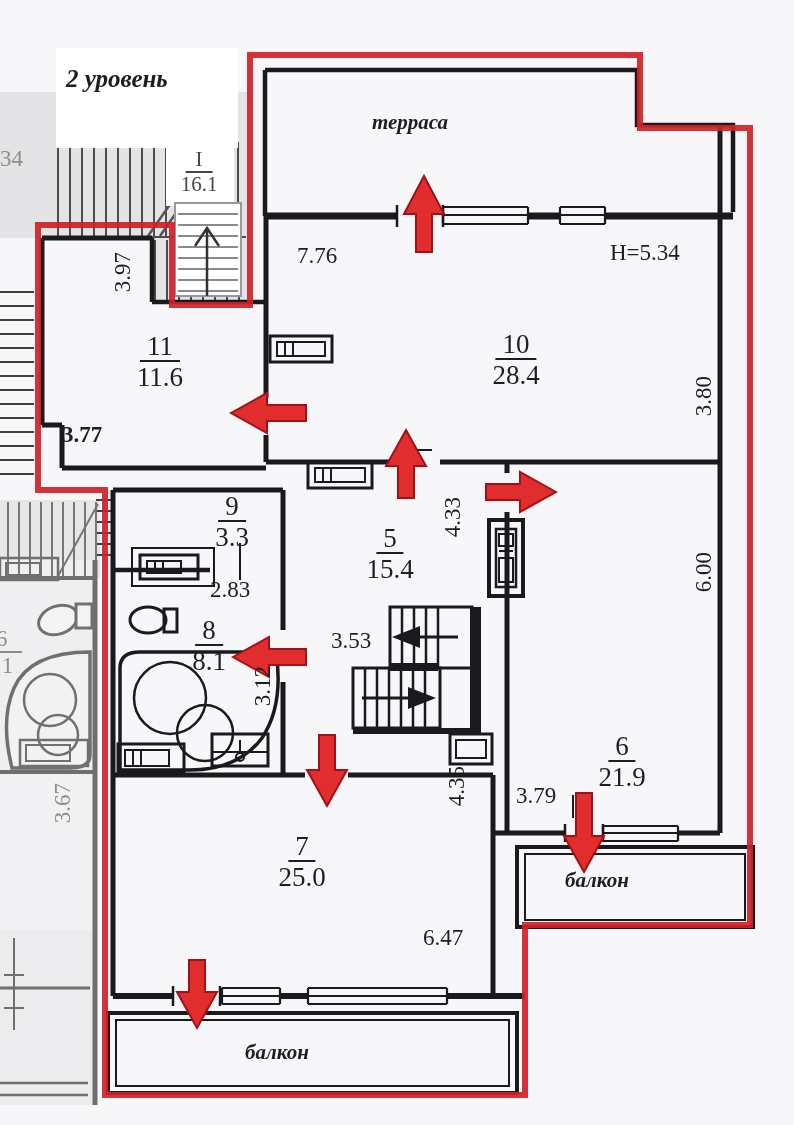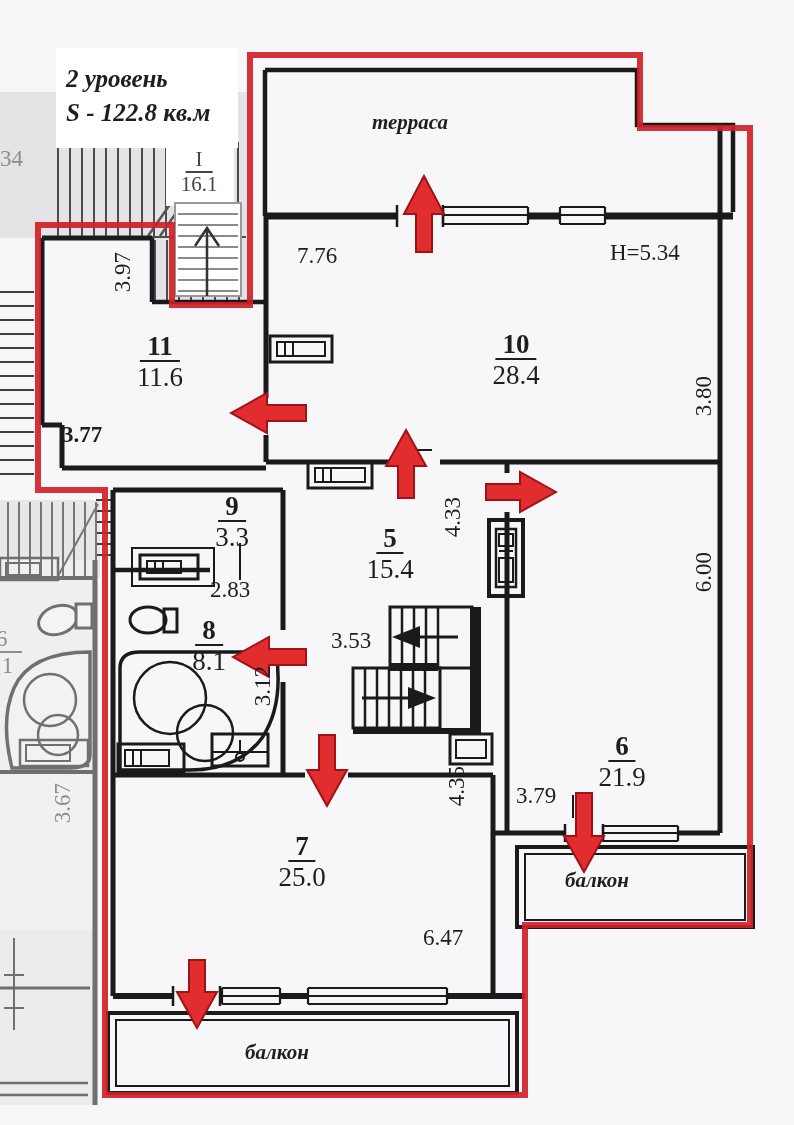--- a/index.html
+++ b/index.html
@@ -2,21 +2,21 @@
 <html><head>
 <meta charset="utf-8">
 <style>
   html,body{margin:0;padding:0;background:#ffffff;}
   .stage{position:relative;width:794px;height:1125px;background:#f7f7f9;overflow:hidden;
          font-family:"Liberation Serif","DejaVu Serif",serif;color:#1d1d22;}
   .stage svg{position:absolute;left:0;top:0;}
   .lbl{position:absolute;white-space:nowrap;}
   .room{display:flex;flex-direction:column;align-items:center;font-size:27px;line-height:1.05;
         transform:translateX(-50%);}
-  .room .num{border-bottom:2.5px solid #1d1d22;padding:0 7px;font-weight:bold;}
+  .room .num{border-bottom:2.5px solid #1d1d22;padding:0 7px;}
   .room .area{padding-top:1px;text-align:right;}
   .dim{font-size:23px;}
   .dim.v{transform:translate(-50%,-50%) rotate(-90deg);}
   .zone{font-size:21px;font-weight:bold;font-style:italic;transform:translateX(-50%);}
   .title{font-size:25px;font-weight:bold;font-style:italic;line-height:1.35;}
   .gray{color:#8d8d8d;}
   .stairlbl{display:flex;flex-direction:column;align-items:center;font-size:21px;line-height:1.1;
             color:#46464a;transform:translateX(-50%);}
   .stairlbl .num{border-bottom:2px solid #46464a;padding:0 10px;}
   .partial{display:flex;flex-direction:column;align-items:flex-start;font-size:23px;line-height:1.1;}
@@ -202,21 +202,20 @@
     <polygon points="556,492 520,472 520,484 486,484 486,500 520,500 520,512"></polygon>
     <polygon points="233,657 269,637 269,649 306,649 306,665 269,665 269,677"></polygon>
     <polygon points="327,806 307,770 319,770 319,735 335,735 335,770 347,770"></polygon>
     <polygon points="584,872 564,836 576,836 576,793 592,793 592,836 604,836"></polygon>
     <polygon points="197,1028 177,992 189,992 189,960 205,960 205,992 217,992"></polygon>
   </g>
 </svg>
 
 <div class="lbl title" style="left:66px;top:62px;">
   <div>2 уровень</div>
-  <div>S - 122.8 кв.м</div>
 </div>
 
 <div class="lbl zone" style="left:410px;top:110px;">терраса</div>
 <div class="lbl zone" style="left:597px;top:868px;">балкон</div>
 <div class="lbl zone" style="left:277px;top:1040px;">балкон</div>
 <div class="lbl dim" style="left:610px;top:240px;">H=5.34</div>
 
 <div class="lbl stairlbl" style="left:199px;top:148px;">
   <span class="num">I</span>
   <span>16.1</span>

